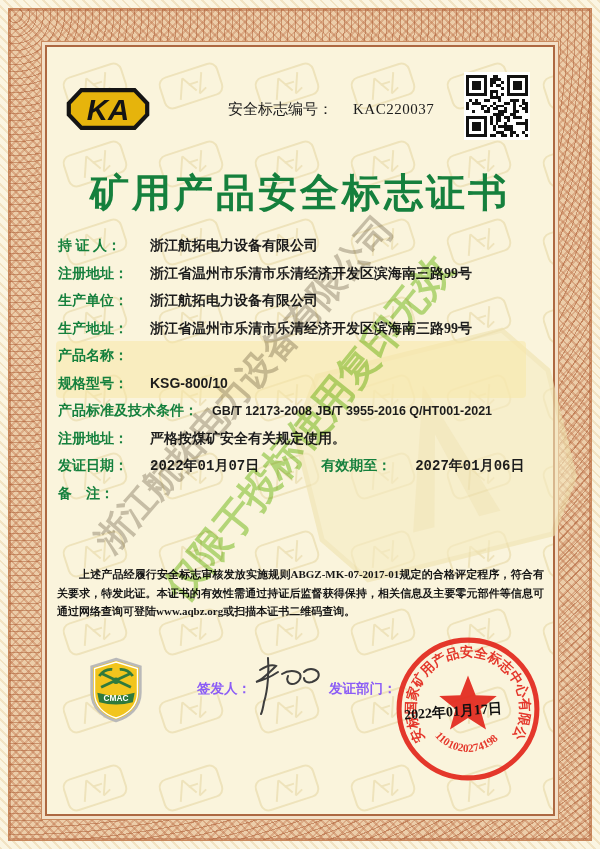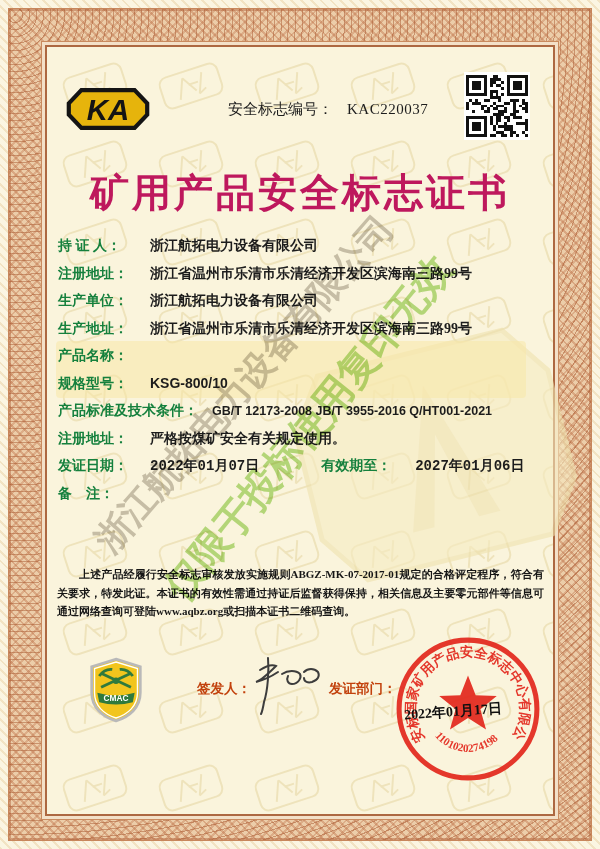--- a/index.html
+++ b/index.html
@@ -23,47 +23,47 @@
     background:#faf4dc;border:2px solid #ad6841;
     box-shadow:0 0 0 3px #f3e0c8,0 0 0 4px #c98a5e;}
   .bg-pattern{position:absolute;left:47px;right:47px;top:47px;bottom:35px;opacity:.8;}
   .big-emblem{position:absolute;left:290px;top:310px;width:290px;height:290px;opacity:.6;z-index:1;}
   .highlight-band{position:absolute;left:56px;top:341px;width:470px;height:57px;
     background:rgba(247,231,168,.55);border-radius:4px;z-index:1;}
   
   .ka-logo{position:absolute;left:66px;top:82px;width:84px;height:54px;z-index:3;}
   .number-line{position:absolute;left:228px;top:100px;z-index:3;
     font-family:"Liberation Serif",serif;font-size:15px;color:#1d1d1d;}
-  .number-line .num-value{margin-left:14px;letter-spacing:.5px;}
+  .number-line .num-value{margin-left:20px;letter-spacing:.5px;}
   .qr{position:absolute;left:464px;top:72px;width:62px;height:64px;background:#fff;padding:2px;z-index:3;}
   .qr svg{width:100%;height:100%;shape-rendering:crispEdges;}
   
   .cert-title{position:absolute;left:0;top:166px;width:100%;text-align:center;z-index:3;
     font-family:"Liberation Serif",serif;font-weight:bold;font-size:39px;
-    letter-spacing:3px;color:#be185d;}
+    letter-spacing:3px;color:#15803d;}
   
   .fields{position:absolute;left:58px;top:237px;width:486px;z-index:3;}
   .row{display:flex;align-items:baseline;margin-bottom:8.5px;min-height:19px;}
   .row .lbl{font-weight:bold;font-size:14px;color:#15803d;min-width:92px;flex-shrink:0;
     font-family:"Liberation Serif",serif;}
   .row .val{font-weight:bold;font-size:14px;color:#1c1c1c;
     font-family:"Liberation Serif",serif;white-space:nowrap;}
   .row .val.code{font-family:"Liberation Sans",sans-serif;}
   .row.wide .lbl{min-width:0;margin-right:14px;}
   .row.wide .val{font-size:12.5px;font-family:Liberation Sans, sans-serif;}
   .row.dates .val{font-family:Liberation Mono, monospace;}
   .row.dates .lbl2{margin-left:62px;min-width:0;margin-right:24px;}
   
   .statement{position:absolute;left:57px;top:565px;width:487px;z-index:3;
     font-family:"Liberation Serif",serif;font-weight:bold;font-size:11px;
     line-height:18.5px;color:#161616;text-indent:2em;text-align:justify;}
   
   .cmac{position:absolute;left:88px;top:656px;width:56px;height:68px;z-index:3;}
   .signer-label,.dept-label{position:absolute;z-index:3;font-weight:bold;font-size:13.5px;
-    color:#c2410c;font-family:Liberation Mono, monospace;}
+    color:#8b5cf6;font-family:Liberation Mono, monospace;}
   .signer-label{left:197px;top:680px;}
   .dept-label{left:329px;top:680px;}
   .signature{position:absolute;left:246px;top:650px;width:82px;height:66px;z-index:3;}
   .stamp{position:absolute;left:392px;top:633px;width:152px;height:152px;z-index:6;opacity:.92;}
   .stamp-date{position:absolute;left:404px;top:703px;z-index:7;
     font-weight:bold;font-size:14px;color:#101010;transform:rotate(-4deg);
     font-family:"Liberation Serif",serif;white-space:nowrap;}
   
   .wm{position:absolute;z-index:5;white-space:nowrap;font-weight:bold;
     font-family:"Liberation Serif",serif;mix-blend-mode:multiply;pointer-events:none;}

